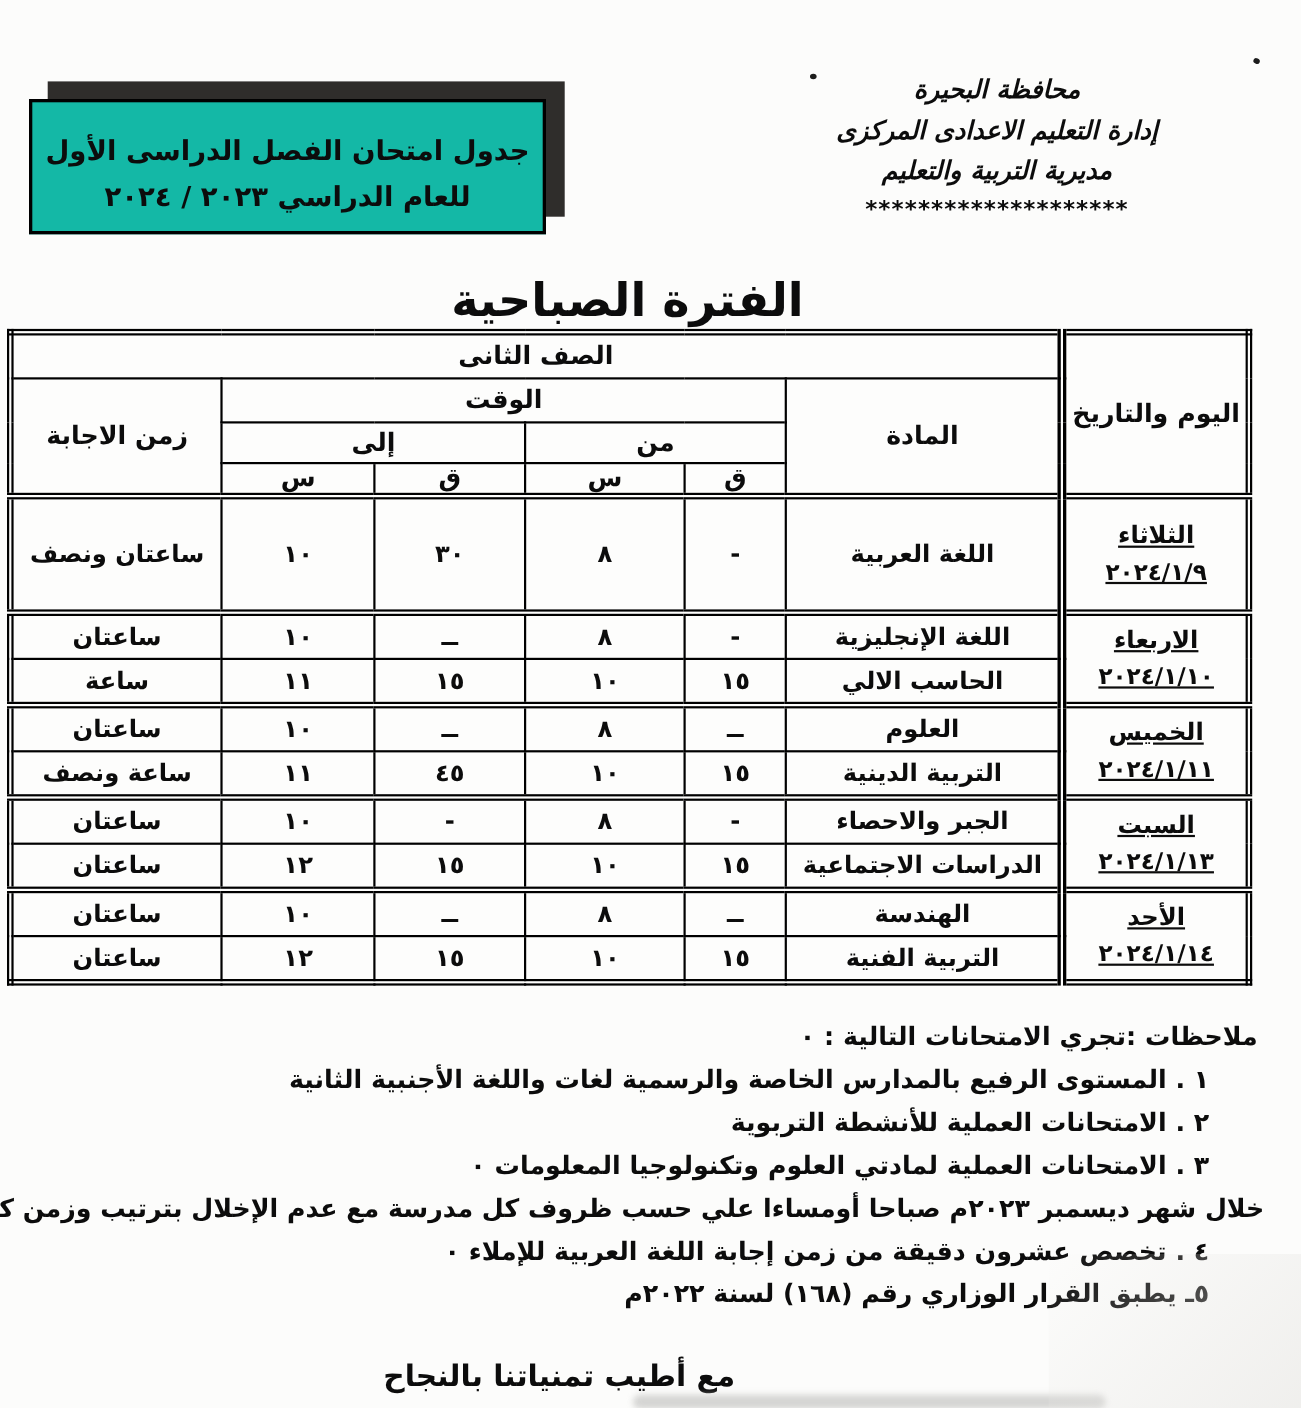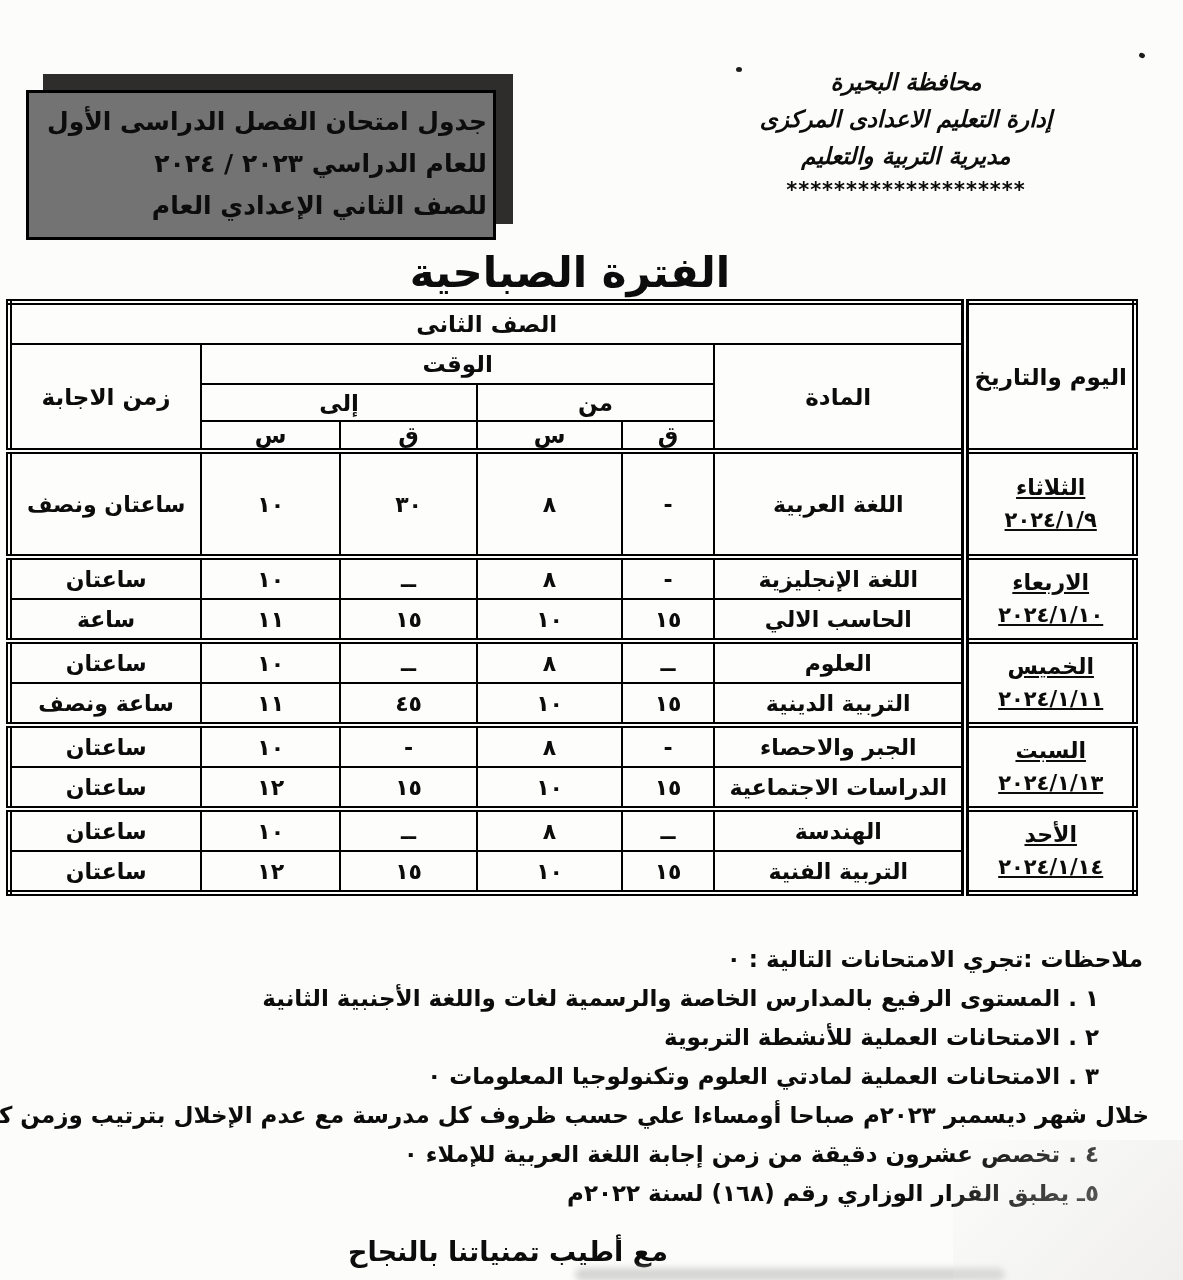--- a/index.html
+++ b/index.html
@@ -27,26 +27,26 @@
   }
   .gov-header .stars { font-size: 21px; letter-spacing: 1px; line-height: 30px; }
 
   
   .title-box {
     position: absolute;
     top: 90px;
     left: 26px;
     width: 470px;
     border: 3px solid #000;
-    background: #737373;
+    background: #14b8a6;
     box-shadow: 17px -16px 0 0 #2f2d2b;
-    text-align: right;
+    text-align: center;
     font-size: 25px;
     line-height: 42px;
-    padding: 8px 6px 10px 6px;
+    padding: 23px 6px 10px 6px;
   }
 
   
   .period-title {
     position: absolute;
     top: 248px;
     left: 0;
     width: 1140px;
     text-align: center;
     font-size: 42px;
@@ -85,21 +85,20 @@
 
   
   .notes {
     position: absolute;
     top: 924px;
     right: 40px;
     width: 1143px;
     text-align: right;
     font-size: 23px;
     line-height: 39px;
-    margin-top: 16px;
   }
   .notes .indent { margin-right: 44px; }
   .notes .wide { margin-right: -6px; white-space: nowrap; }
 
   
   .footer {
     position: absolute;
     top: 1236px;
     left: 152px;
     width: 712px;
@@ -127,21 +126,20 @@
 <div class="gov-header">
   <div>محافظة البحيرة</div>
   <div>إدارة التعليم الاعدادى المركزى</div>
   <div>مديرية التربية والتعليم</div>
   <div class="stars">********************</div>
 </div>
 
 <div class="title-box">
   <div>جدول امتحان الفصل الدراسى الأول</div>
   <div>للعام الدراسي ٢٠٢٣ / ٢٠٢٤</div>
-  <div>للصف الثاني الإعدادي العام</div>
 </div>
 
 <div class="period-title">الفترة الصباحية</div>
 
 <div class="schedule-wrap">
 <table class="schedule">
   <colgroup>
     <col style="width:166px">
         <col style="width:246px">
         <col style="width:90px">

